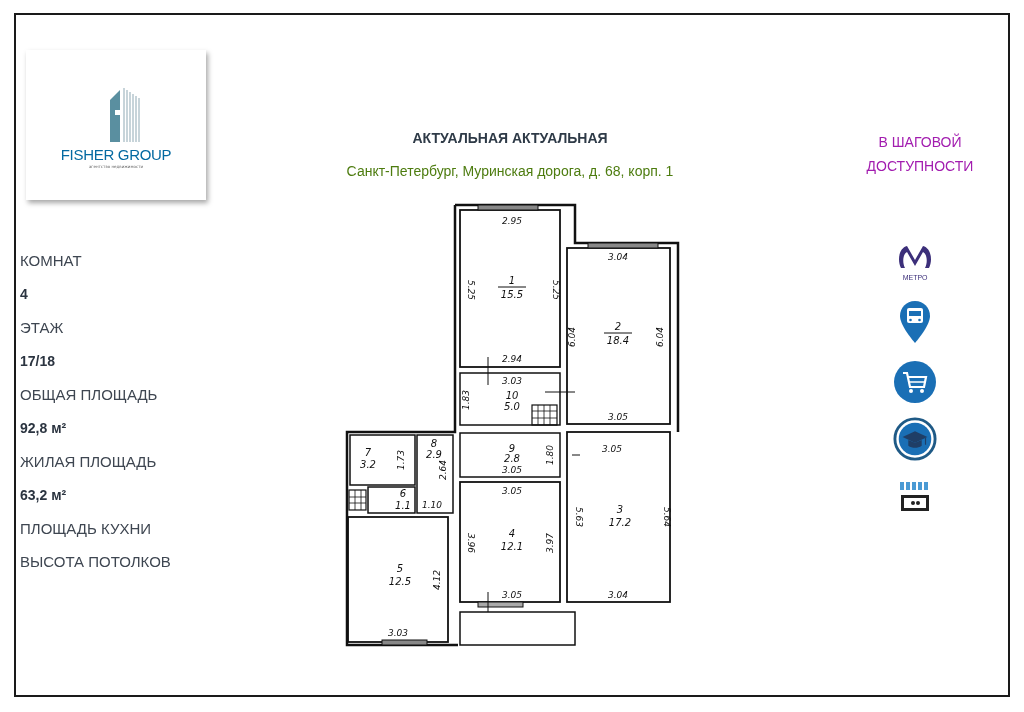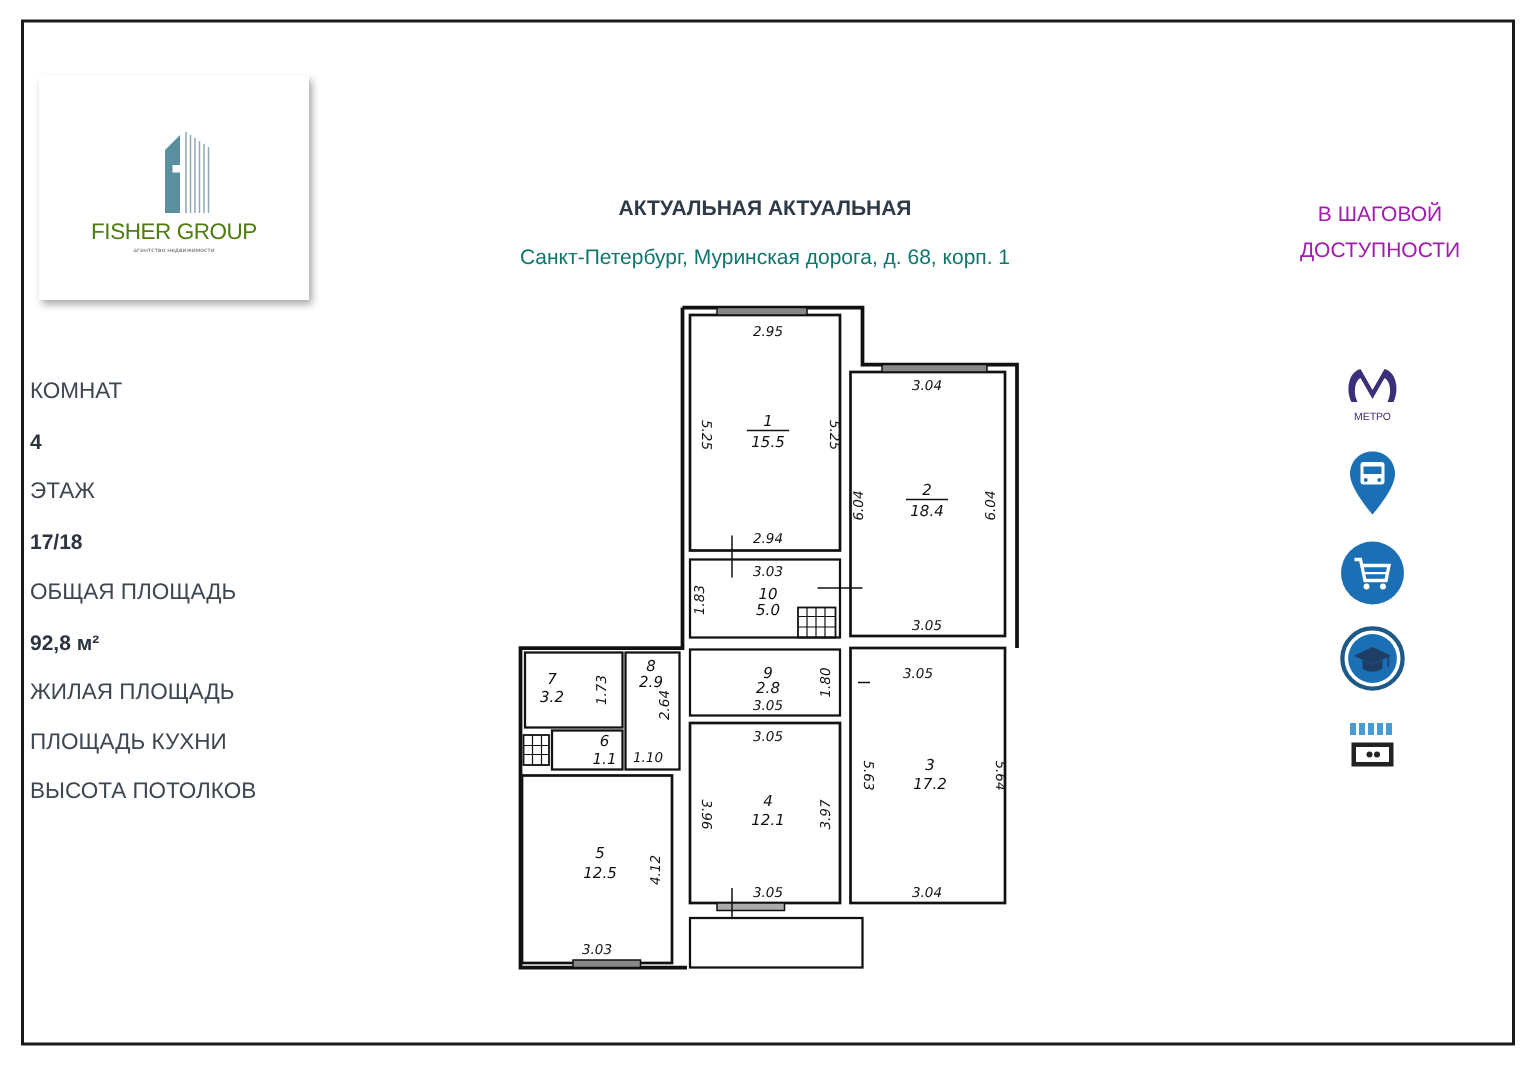--- a/index.html
+++ b/index.html
@@ -4,32 +4,32 @@
 <style>
   html, body { margin: 0; padding: 0; background: #ffffff; }
   body { width: 1024px; height: 712px; position: relative; overflow: hidden;
          font-family: "DejaVu Sans", "Liberation Sans", sans-serif; color: #2b3440; }
   .frame { position: absolute; left: 14px; top: 13px; width: 996px; height: 684px;
            border: 2px solid #1a1a1a; box-sizing: border-box; background: #fff; }
   .logo-card { position: absolute; left: 26px; top: 50px; width: 180px; height: 150px;
                background: #fff; box-shadow: 2px 3px 5px rgba(0,0,0,0.35); }
   .logo-mark { position: absolute; left: 80px; top: 36px; width: 40px; height: 56px; }
   .logo-text { position: absolute; left: 0; width: 180px; top: 96px; text-align: center;
-               font-family: "Liberation Sans", sans-serif; font-size: 15px; color: #4d7c0f; letter-spacing: -0.3px; }
+               font-family: "Liberation Sans", sans-serif; font-size: 15px; color: #0369a1; letter-spacing: -0.3px; }
   .logo-sub { position: absolute; left: 0; width: 180px; top: 114px; text-align: center;
               font-size: 4px; color: #666; }
   .specs { position: absolute; left: 20px; top: 250px; width: 180px; text-align: left; }
   .spec-label { font-family: "Liberation Sans", sans-serif; font-size: 15px; color: #3e4651;
                 height: 33px; line-height: 22px; }
   .spec-value { font-family: "Liberation Sans", sans-serif; font-size: 14px; font-weight: bold; color: #2b3440;
                 height: 34px; line-height: 22px; }
   .title { position: absolute; left: 310px; top: 130px; width: 400px; text-align: center;
            font-family: "Liberation Sans", sans-serif; font-weight: bold; font-size: 14px; color: #2e3a47; }
   .address { position: absolute; left: 300px; top: 163px; width: 420px; text-align: center;
-             font-family: "Liberation Sans", sans-serif; font-size: 14px; color: #0f766e; }
+             font-family: "Liberation Sans", sans-serif; font-size: 14px; color: #4d7c0f; }
   .walk-title { position: absolute; left: 840px; top: 130px; width: 160px; text-align: center;
                 font-family: "Liberation Sans", sans-serif; font-weight: normal; font-size: 14px; line-height: 24px; color: #a21caf; }
   .poi { position: absolute; left: 893px; width: 44px; height: 44px; display: flex; align-items: center; justify-content: center; }
   .plan { position: absolute; left: 340px; top: 195px; width: 360px; height: 460px; }
   .plan text { font-family: "DejaVu Sans", sans-serif; font-style: italic; fill: #111; }
 </style>
 </head>
 <body>
 
 <div class="frame"></div>
@@ -52,20 +52,21 @@
 </div>
 
 <div class="specs">
   <div class="spec-label">КОМНАТ</div>
   <div class="spec-value">4</div>
   <div class="spec-label">ЭТАЖ</div>
   <div class="spec-value">17/18</div>
   <div class="spec-label">ОБЩАЯ ПЛОЩАДЬ</div>
   <div class="spec-value">92,8 м²</div>
   <div class="spec-label">ЖИЛАЯ ПЛОЩАДЬ</div>
+  <div class="spec-value">63,2 м²</div>
   <div class="spec-label">ПЛОЩАДЬ КУХНИ</div>
   <div class="spec-label">ВЫСОТА ПОТОЛКОВ</div>
 </div>
 
 <div class="title">АКТУАЛЬНАЯ АКТУАЛЬНАЯ</div>
 <div class="address">Санкт-Петербург, Муринская дорога, д. 68, корп. 1</div>
 
 <div class="walk-title">
   <div>В ШАГОВОЙ</div>
   <div>ДОСТУПНОСТИ</div>

